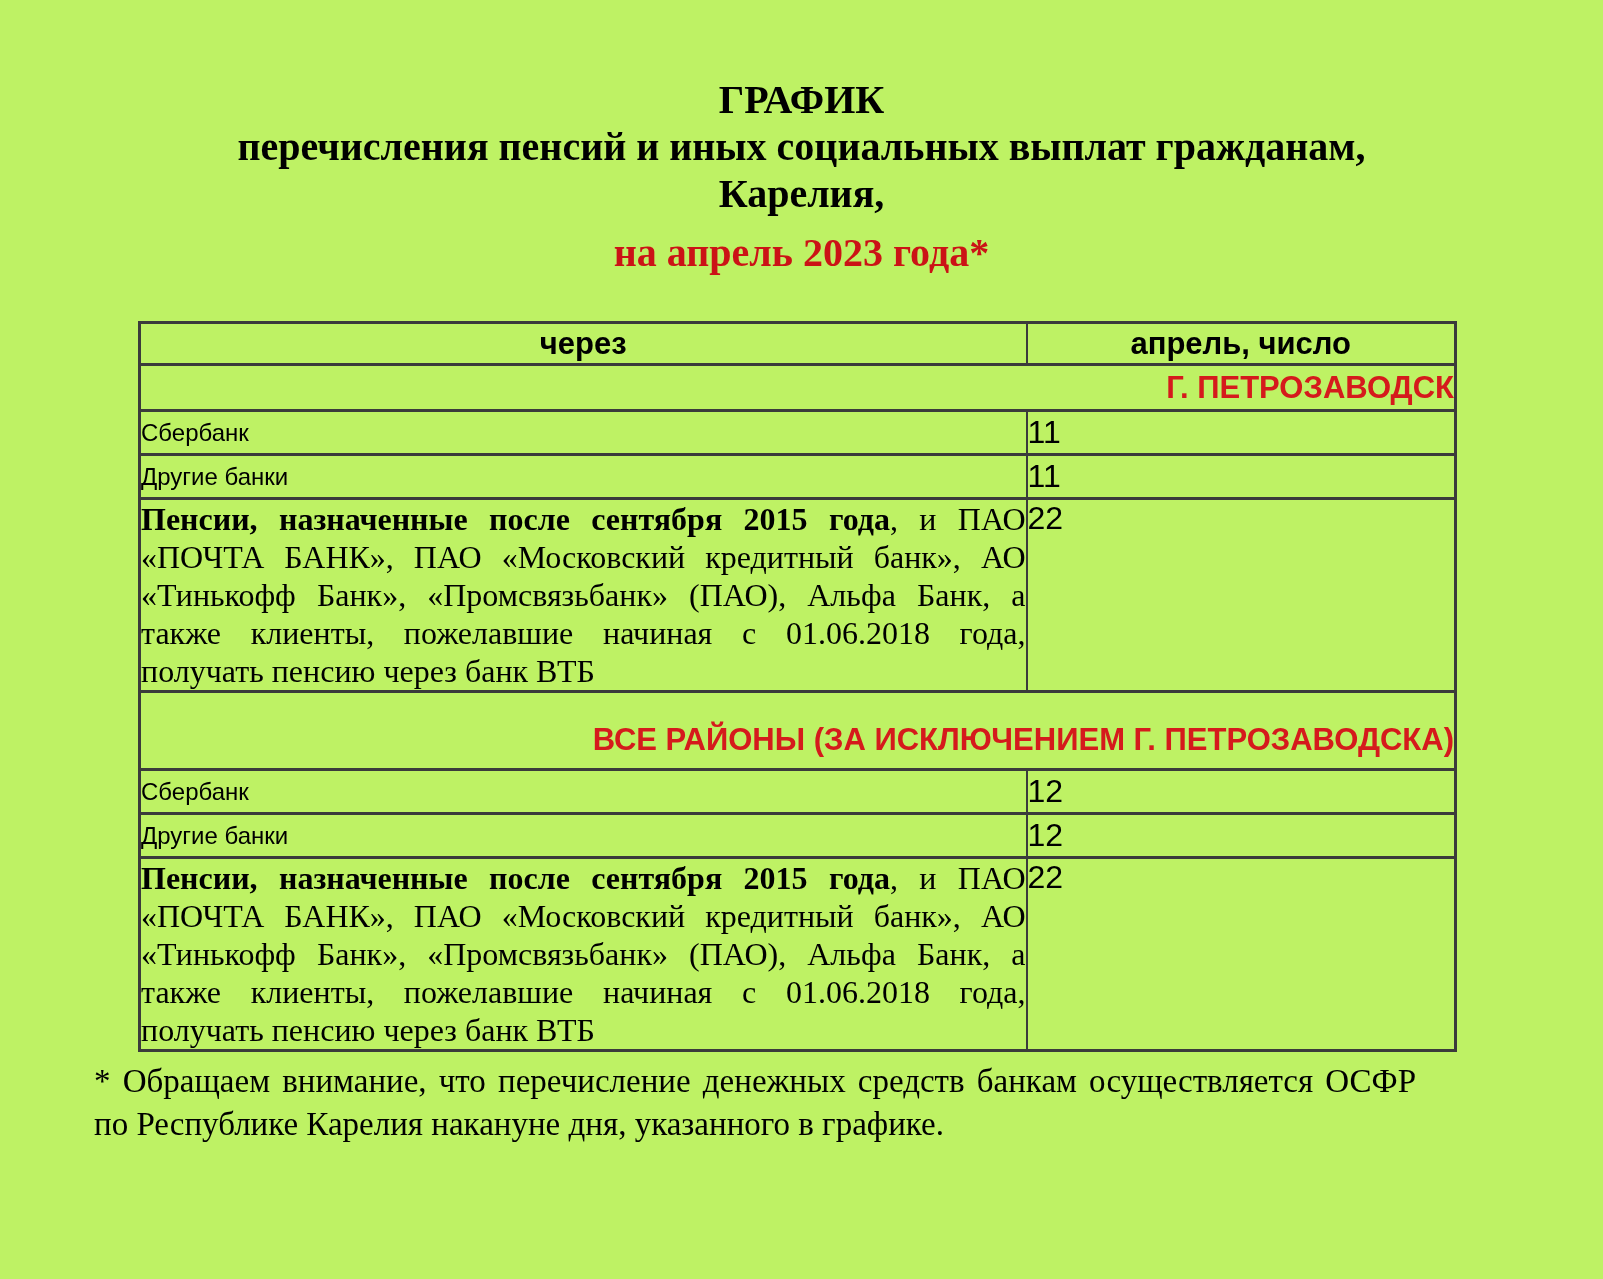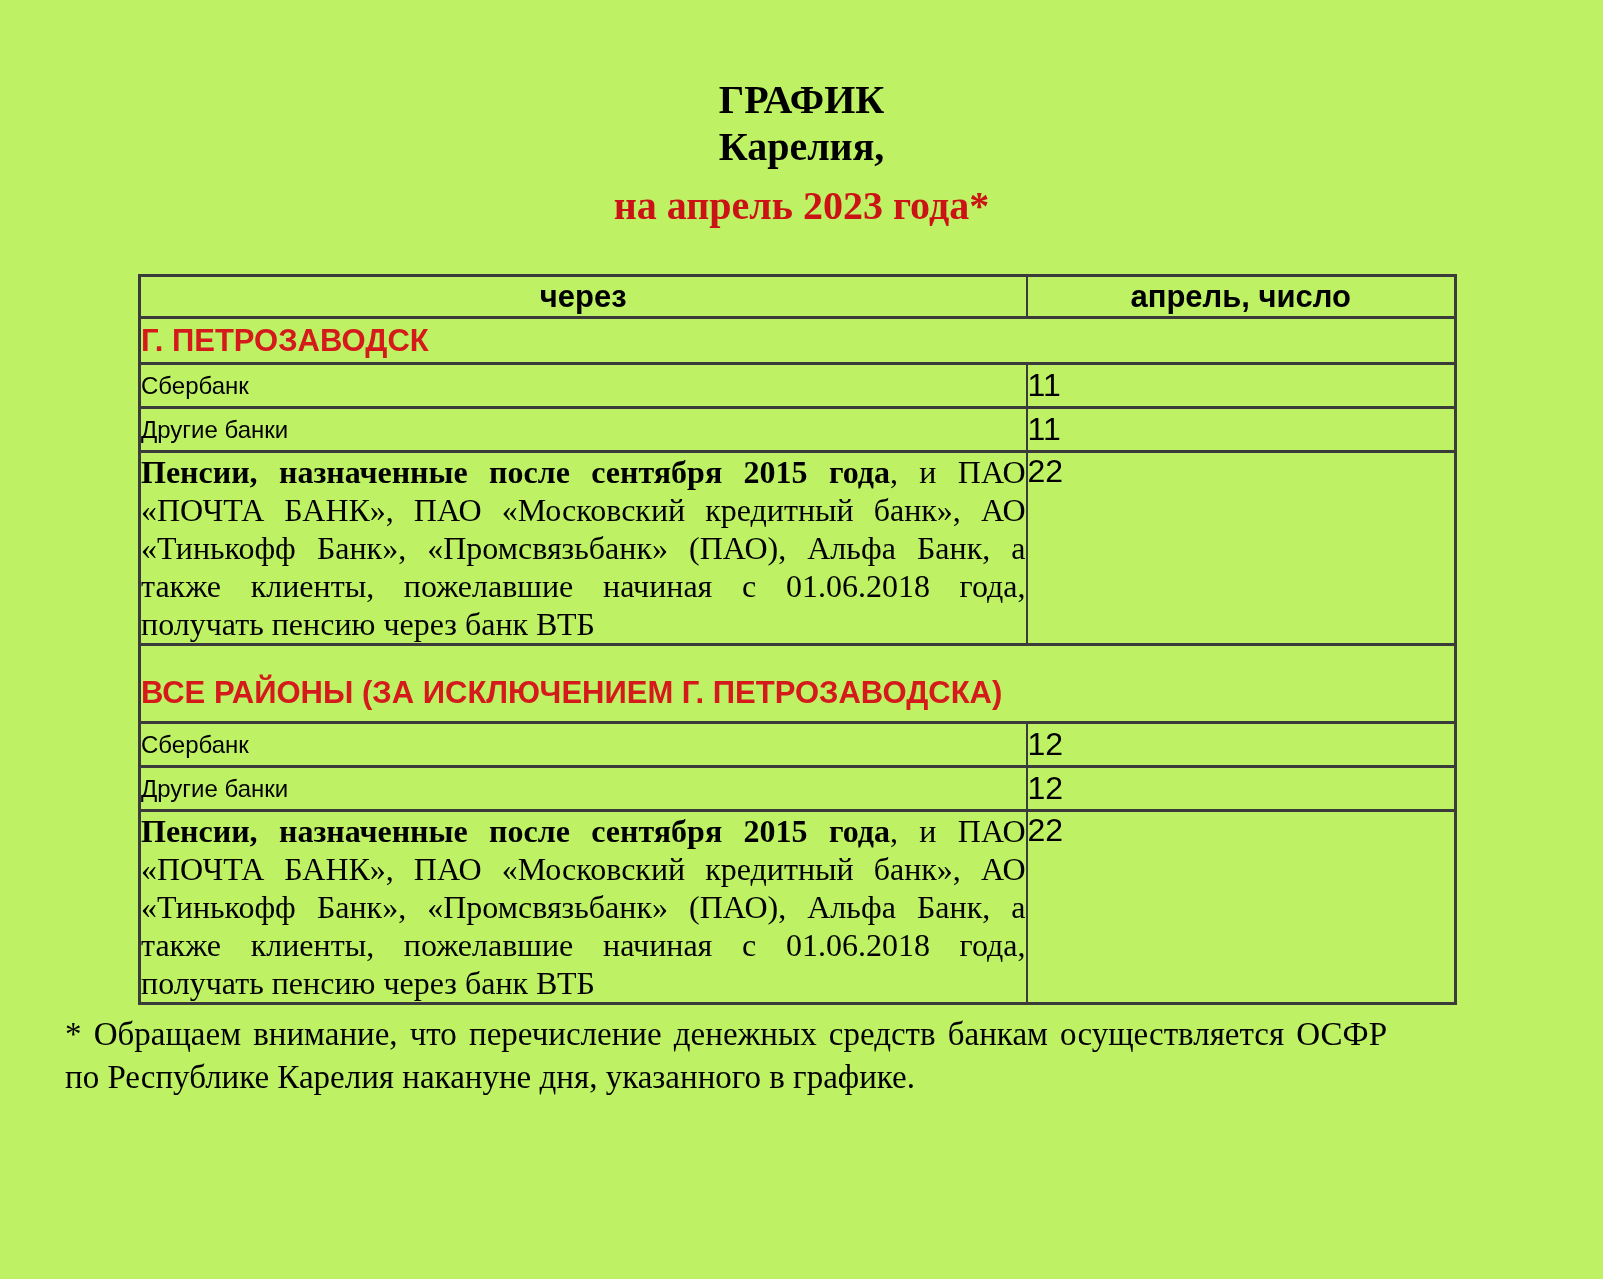--- a/index.html
+++ b/index.html
@@ -56,21 +56,21 @@
     font-weight: bold;
     font-size: 31px;
     text-align: center;
     vertical-align: middle;
   }
   tr.head-row { height: 42px; }
   tr.section-row td {
     font-family: "Liberation Sans", sans-serif;
     font-weight: bold;
     font-size: 31px;
-    text-align: left;
+    text-align: right;
     color: var(--accent_red_section, #D51A1C);
     vertical-align: middle;
   }
   tr.section-row.s1 { height: 46px; }
   tr.section-row.tall { height: 78px; }
   tr.section-row.tall td {
     vertical-align: bottom;
     padding-bottom: 10px;
   }
   tr.bank-row { height: 44px; }
@@ -96,36 +96,37 @@
     vertical-align: top;
     padding: 3px 13px 5px 14px;
   }
   td.long .lead { font-weight: bold; }
   td.num-top {
     vertical-align: top;
     padding-top: 38px;
   }
   
   .footnote {
-    margin: 8px 0 0 65px;
+    margin: 8px 0 0 94px;
     width: 1322px;
     font-family: "Liberation Serif", serif;
     font-size: 33px;
     line-height: 43px;
     text-align: justify;
     color: #000000;
   }
 </style>
 </head>
 <body>
 
 <div class="page">
 
   <div class="title-block">
     <div class="title-line">ГРАФИК</div>
+    <div class="title-line">перечисления пенсий и иных социальных выплат гражданам,</div>
     <div class="title-line">Карелия,</div>
   </div>
   <div class="subtitle-red">на апрель 2023 года*</div>
 
   <table class="schedule">
     <colgroup>
       <col style="width:887px">
       <col style="width:429px">
     </colgroup>
     <tbody>

